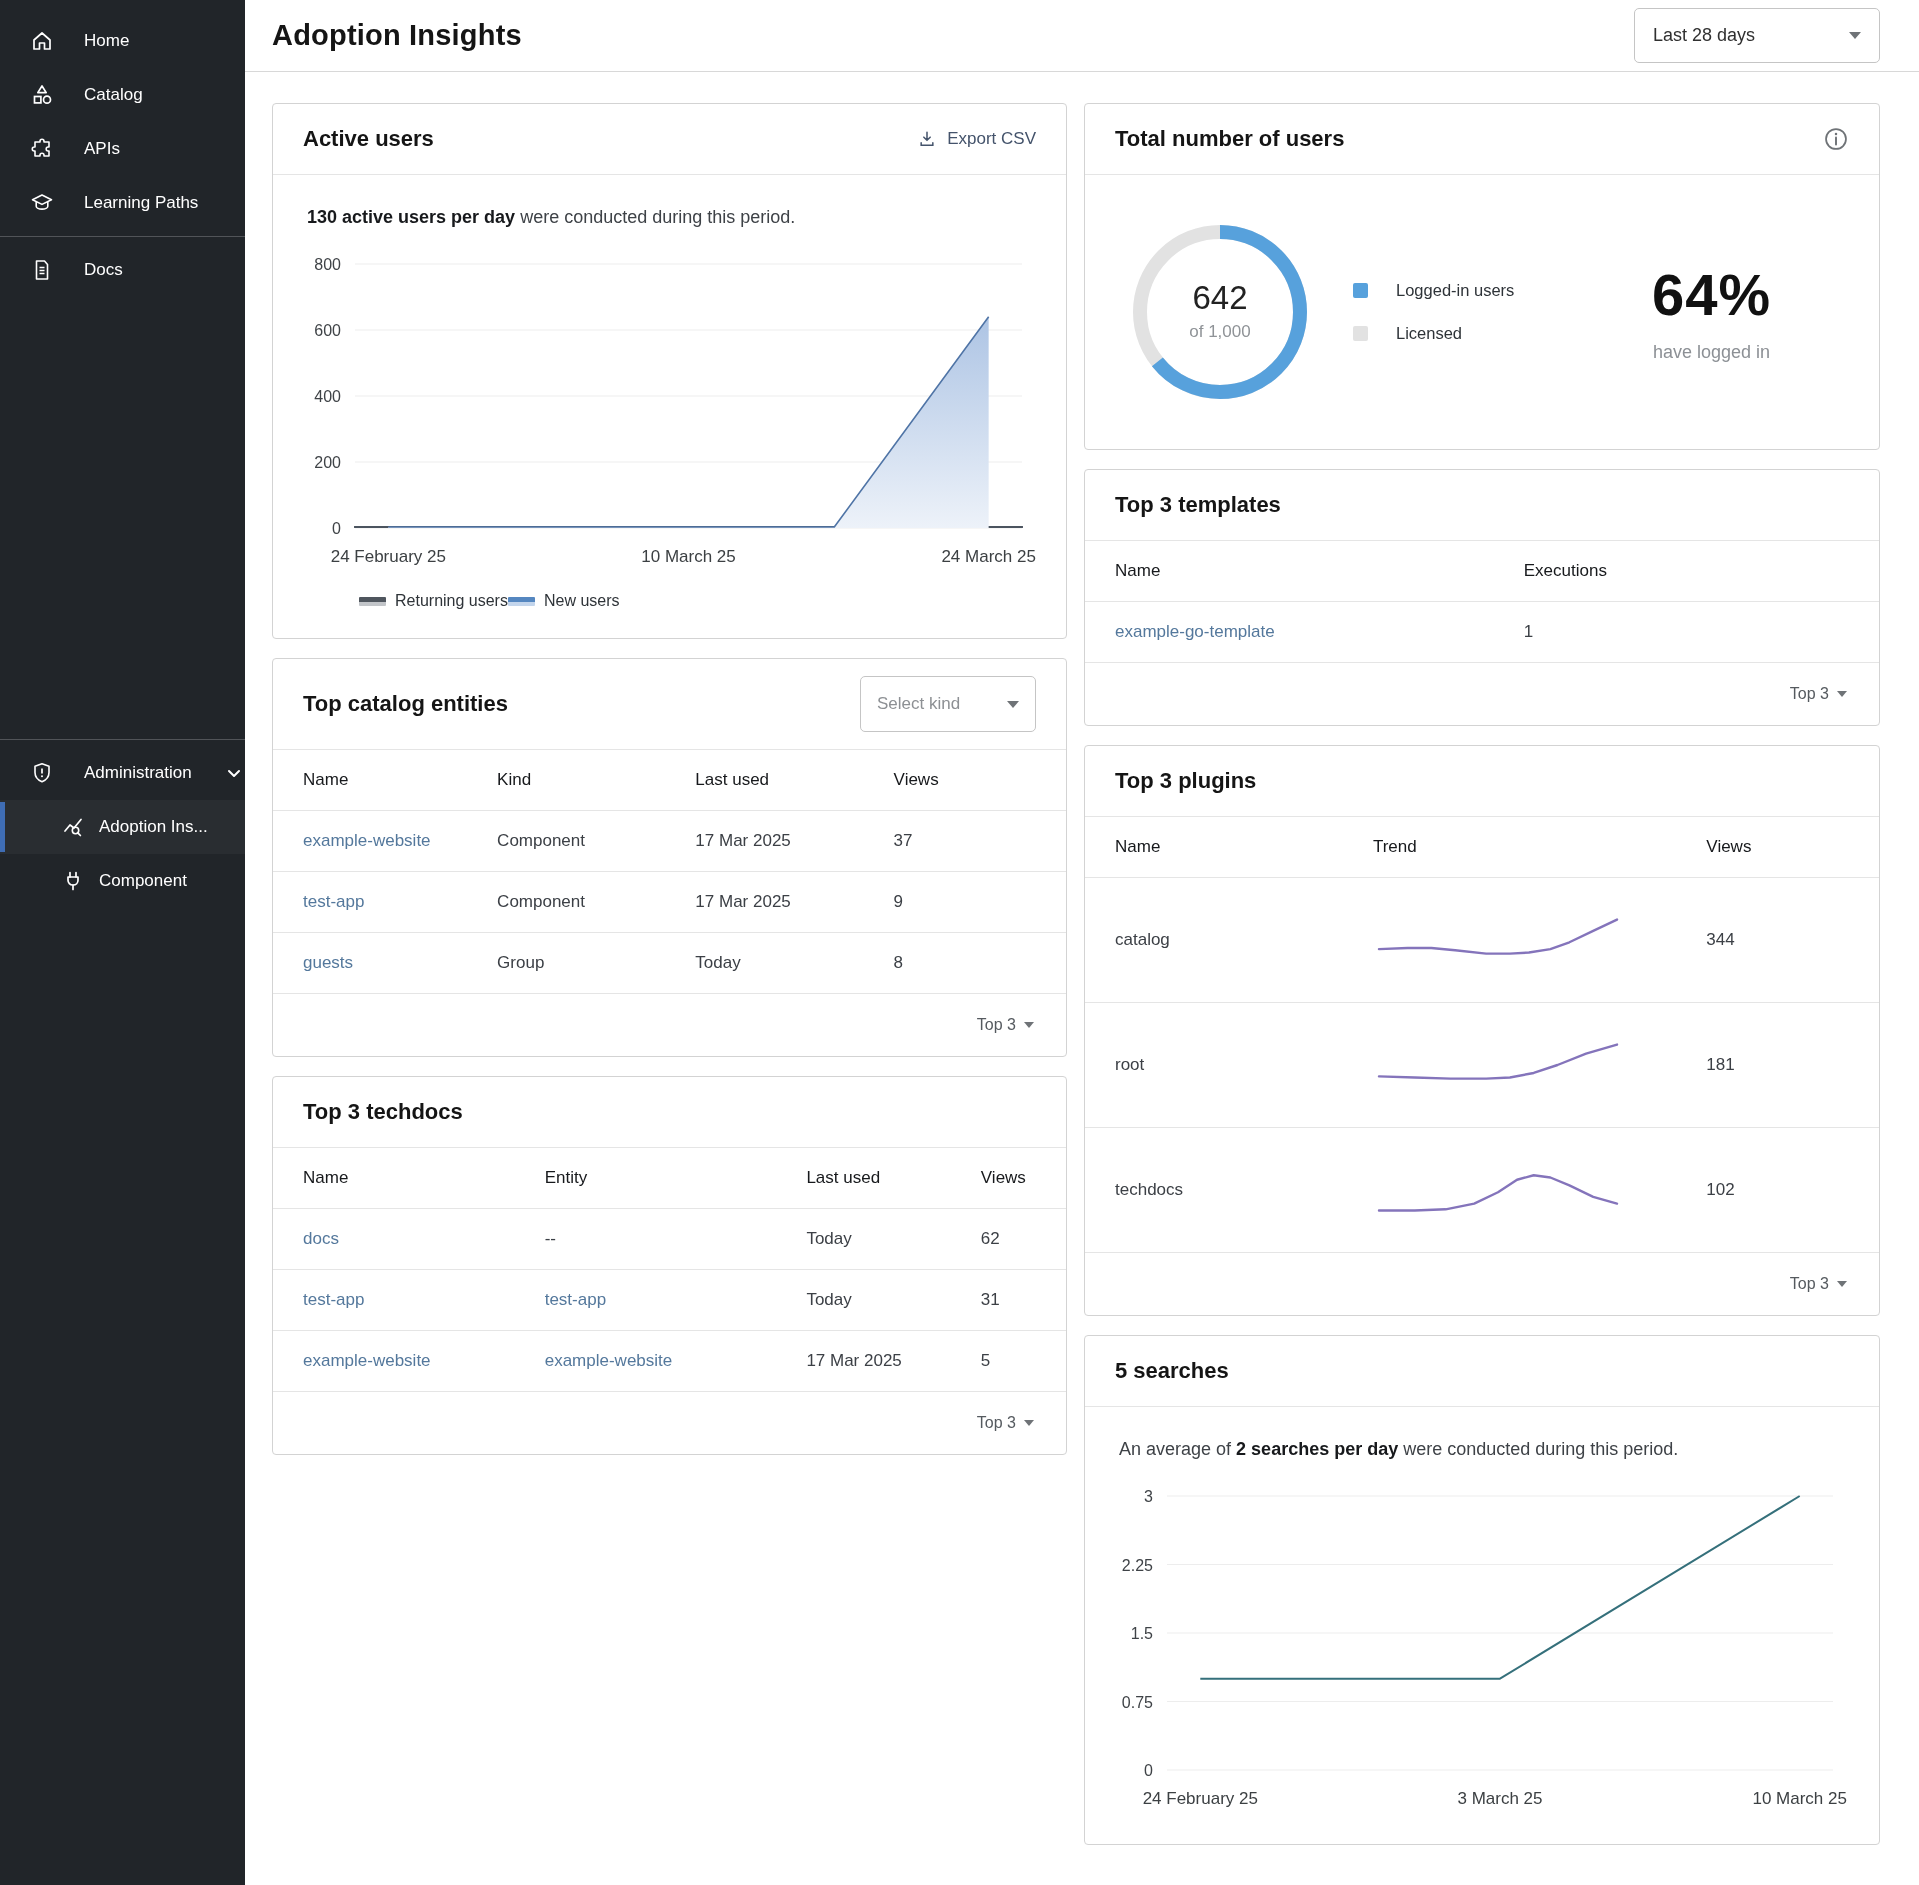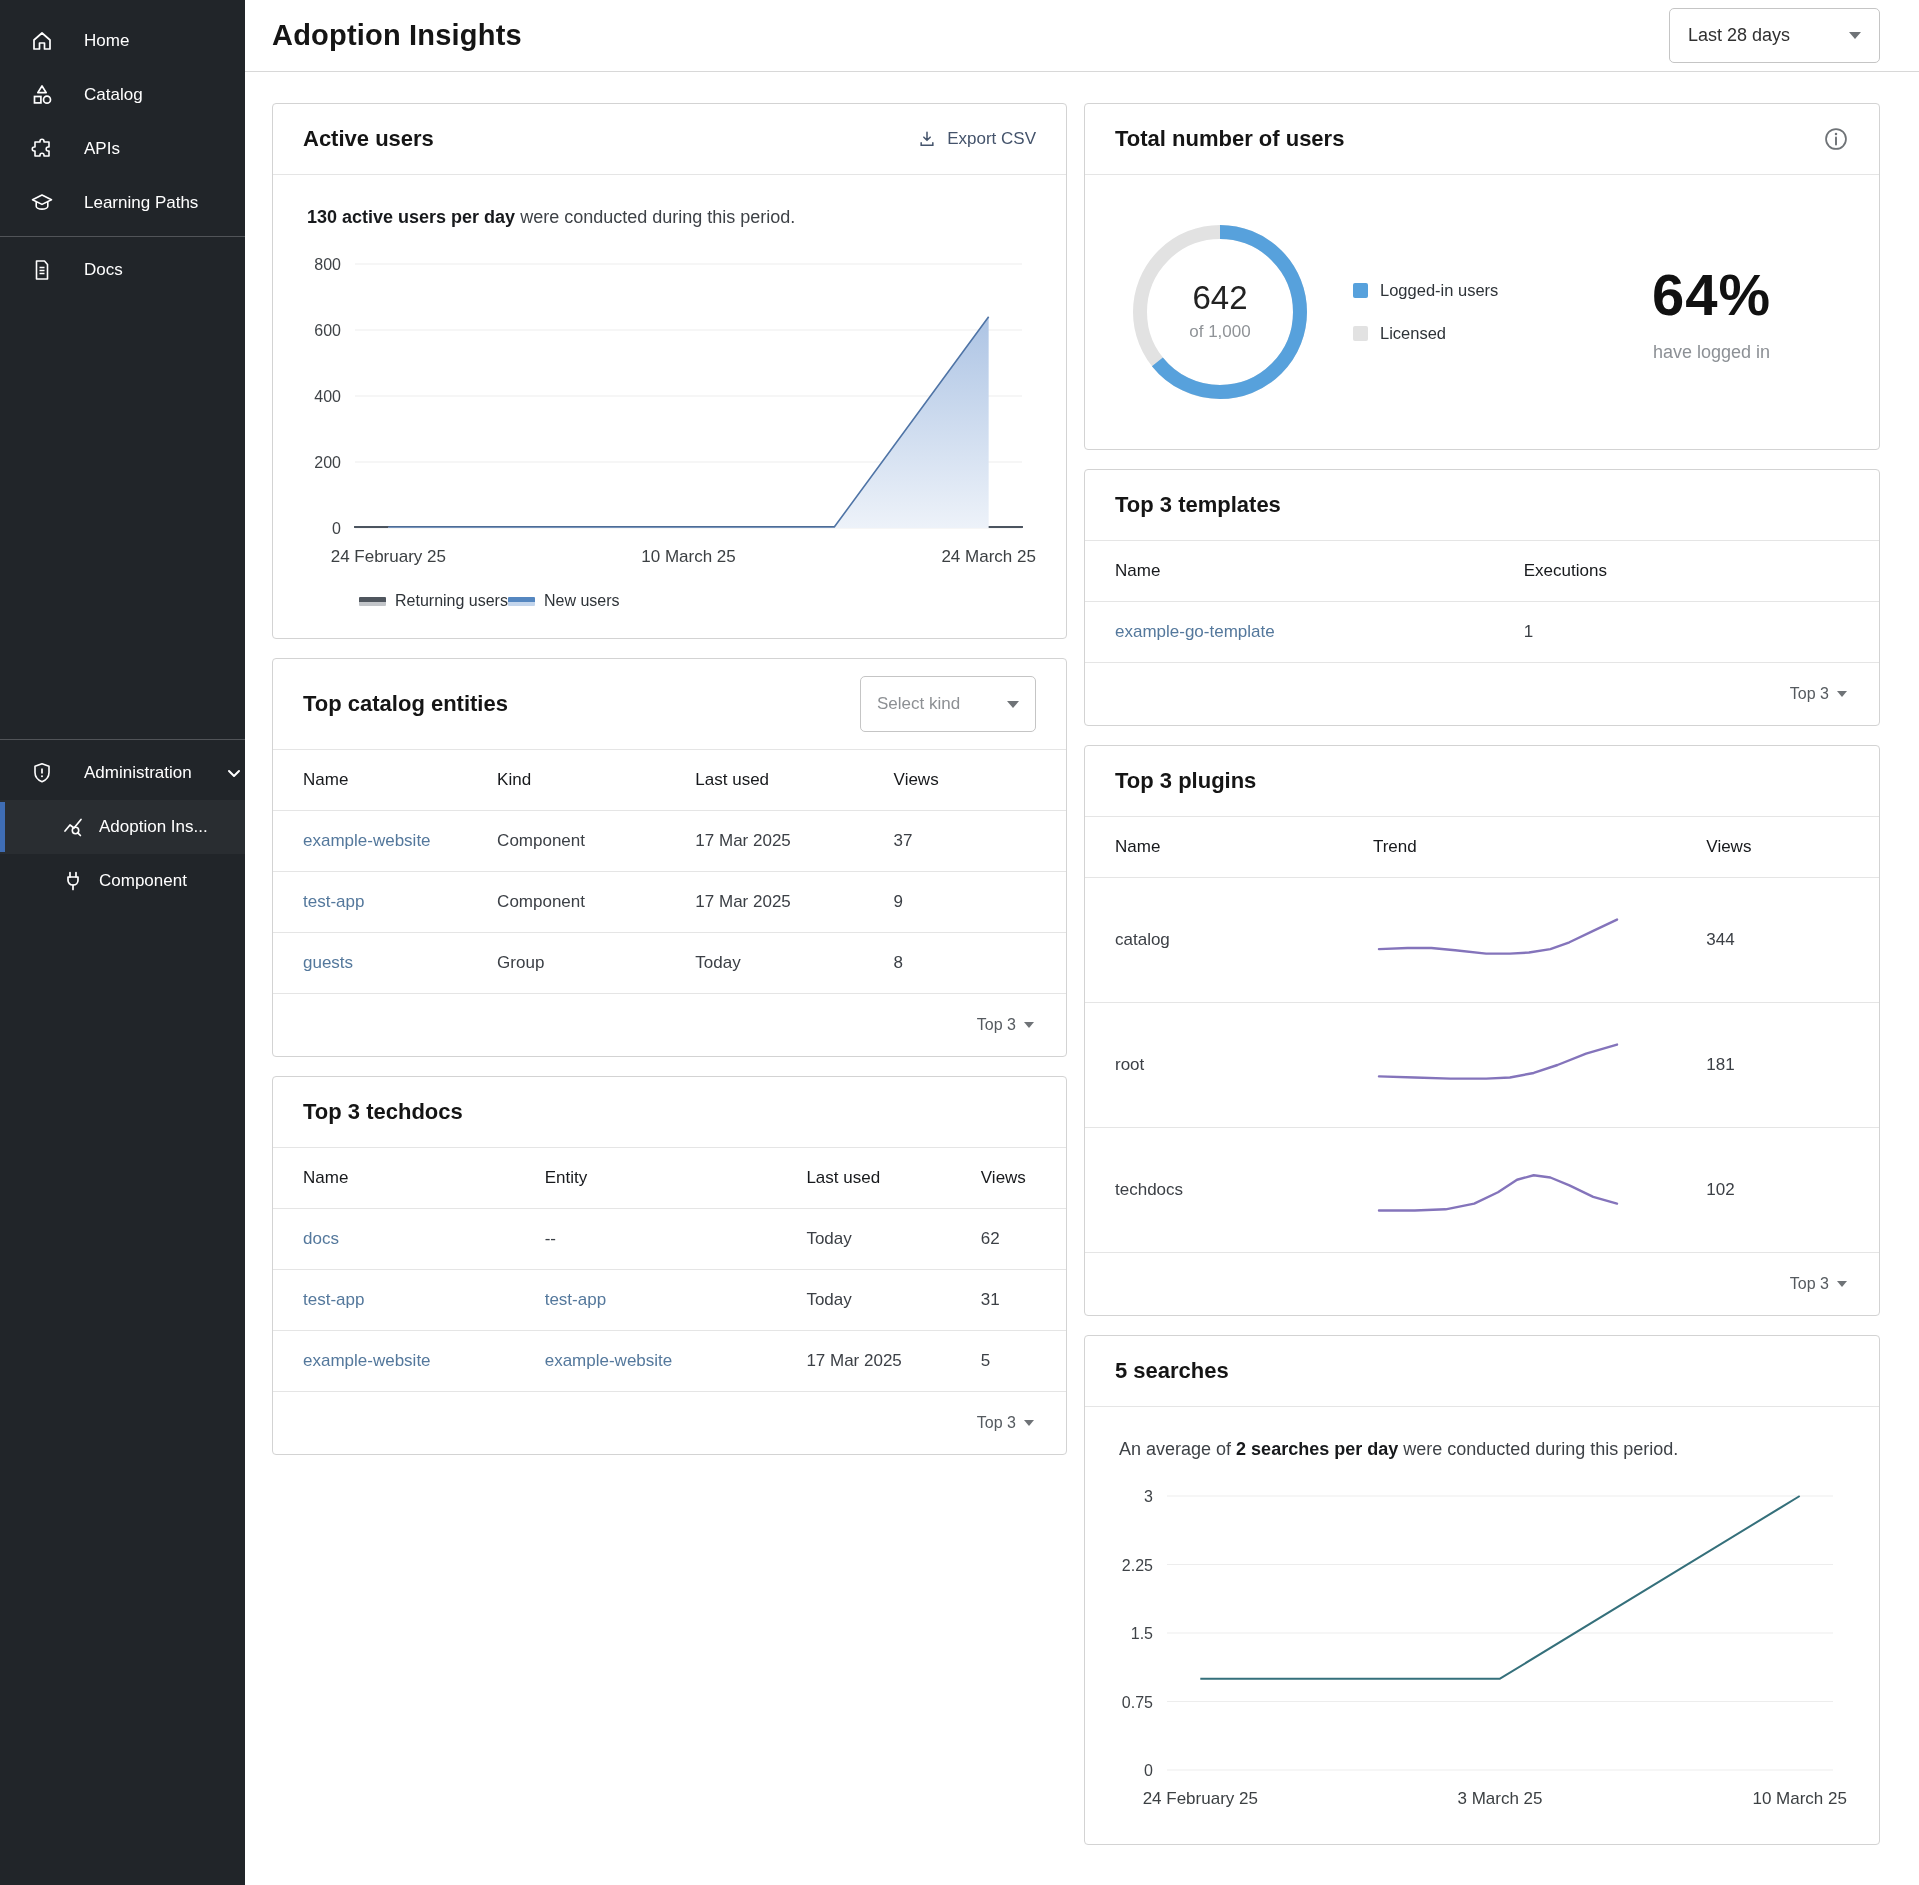--- a/index.html
+++ b/index.html
@@ -16,21 +16,21 @@
   .side-item .chev { margin-left:auto; margin-right:22px; }
   .side-child { padding-left:61px; gap:14px; }
   .side-child.active { background:rgba(255,255,255,0.04); }
   .side-child.active::before { content:""; position:absolute; left:0; top:2px; bottom:2px; width:5px; background:#3f6db4; }
 
   
   .main { flex:1; display:flex; flex-direction:column; background:#fff; }
   .topbar { height:79px; display:flex; align-items:center; justify-content:space-between; padding:0 39px 0 27px; border-bottom:1px solid #d8d8d8; }
   .page-title { font-size:29px; font-weight:700; color:#151515; letter-spacing:.2px; }
   .select { display:flex; align-items:center; justify-content:space-between; border:1px solid #c5c5c5; border-radius:5px; background:#fff; cursor:pointer; }
-  .range-select { width:211px; height:55px; padding:0 18px; font-size:18px; color:#303030; }
+  .range-select { width:246px; height:55px; padding:0 18px; font-size:18px; color:#303030; }
   .kind-select { width:176px; height:56px; padding:0 16px; font-size:17px; color:#8d9094; }
   .caret { width:0; height:0; border-left:6px solid transparent; border-right:6px solid transparent; border-top:7px solid #6f7377; }
 
   .content { display:grid; grid-template-columns:795px 796px; column-gap:17px; row-gap:19px; padding:31px 39px 40px 27px; align-items:start; align-content:start; }
   .col { display:flex; flex-direction:column; gap:19px;border-radius:13px; }
 
   .card { background:#fff; border:1px solid #d3d3d3; border-radius:4px; }
   .card-header { display:flex; align-items:center; justify-content:space-between; padding:17px 30px; min-height:71px; border-bottom:1px solid #e5e5e5; }
   .card-title { font-size:22px; font-weight:600; color:#151515; }
   .card-body { padding:26px 30px 18px 30px; }
@@ -51,21 +51,21 @@
   td { font-size:17px; color:#3c4046; padding:20px 10px; border-bottom:1px solid #e5e5e5; }
   .plugins-table td { padding:30px 10px; }
   th:first-child, td:first-child { padding-left:30px; }
   .link { color:#54789c; cursor:pointer; }
   .card-footer { display:flex; justify-content:flex-end; align-items:center; gap:8px; padding:22px 32px; font-size:16px; color:#555a5f; cursor:pointer; }
   .card-footer .caret { border-top-width:6px; border-left-width:5px; border-right-width:5px; }
 
   
   .donut-wrap { display:flex; align-items:center; padding:42px 46px 42px 40px; }
   .donut-legend { display:flex; flex-direction:column; gap:24px; margin-left:38px; }
-  .donut-legend .legend-item { gap:12px; font-size:16.5px; }
+  .donut-legend .legend-item { gap:28px; font-size:16.5px; }
   .sq { width:15px; height:15px; border-radius:2px; }
   .pct-block { margin-left:auto; margin-right:62px; text-align:center; }
   .pct-value { font-size:58px; font-weight:700; color:#111; letter-spacing:1px; }
   .pct-sub { font-size:18px; color:#8c9095; margin-top:14px; }
 
   .info-icon { color:#6f7377; cursor:pointer; }
   .spark { display:block; }
   svg.chart text { font-family:"Liberation Sans", sans-serif; }
 </style>
 </head>

